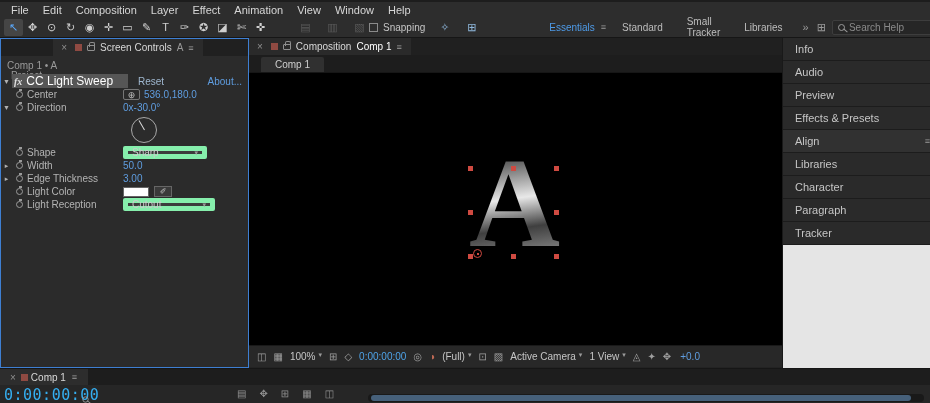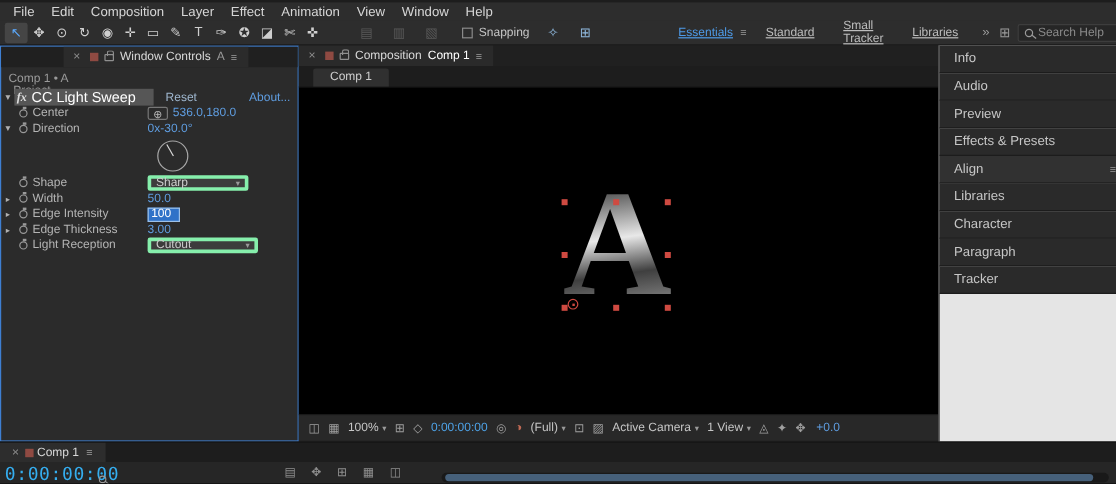--- a/index.html
+++ b/index.html
@@ -18,27 +18,27 @@
   
   .toolbar { position:absolute; left:0; top:17px; width:930px; height:21px;
     background:#2d2d2d; border-bottom:1px solid #161616;
     display:flex; align-items:center; padding:0 4px; }
   .tool { width:19px; height:17px; display:flex; align-items:center; justify-content:center;
     color:#cfcfcf; font-size:11px; border-radius:2px; }
   .tool.active { background:#454545; color:#5cabff; }
   .grp { display:flex; align-items:center; }
   .grp-disabled { margin-left:26px; gap:8px; }
   .grp-disabled .tool { color:#5a5a5a; }
-  .grp-snap { margin-left:16px; gap:5px; }
+  .grp-snap { gap:5px; }
   .checkbox { width:9px; height:9px; border:1px solid #8a8a8a; background:#2d2d2d; }
   .snap-label { font-size:10px; color:#c6c6c6; }
   .grp-snapicons { margin-left:10px; gap:8px; }
   .grp-snapicons .tool { color:#8fb8dd; }
   .grp-ws { margin-left:56px; gap:0; align-items:center; display:flex; }
-  .ws-item { padding:0 12px; font-size:10px; color:#bdbdbd;text-decoration:underline; }
+  .ws-item { padding:0 12px; font-size:10px; color:#bdbdbd; }
   .ws-item.active { color:#4e9be8; }
   .ws-menu { font-size:9px; color:#9a9a9a; margin-left:-6px; margin-right:4px; }
   .ws-overflow { color:#9a9a9a; padding:0 8px; font-size:11px; }
   .panelbox-icon { color:#9a9a9a; font-size:11px; margin-right:6px; }
   .searchbox { margin-left:auto; margin-right:4px; width:138px; height:15px;
     background:#262626; border:1px solid #3d3d3d; border-radius:2px;
     display:flex; align-items:center; padding:0 5px; gap:4px; }
   .searchbox input { flex:1; background:transparent; border:none; outline:none;
     color:#cccccc; font-size:10px; font-family:"Liberation Sans",sans-serif; }
   .searchbox input::placeholder { color:#8a8a8a; }
@@ -70,21 +70,21 @@
   .fx-about { margin-left:auto; margin-right:6px; color:#5f9de0; font-size:10px; }
   .prow { height:13px; display:flex; align-items:center; font-size:10px; }
   .pname { width:96px; color:#b4b4b4; white-space:nowrap; flex:none; }
   .pval { color:#5f9de0; white-space:nowrap; }
   .crossbox { width:17px; height:11px; border:1px solid #777; border-radius:2px;
     display:flex; align-items:center; justify-content:center; font-size:9px; color:#bbb; margin-right:4px; flex:none; }
   .dial-row { height:32px; display:flex; align-items:center; }
   .dial { width:26px; height:26px; border:1px solid #a8a8a8; border-radius:50%; position:relative; margin-left:130px; }
   .dial .needle { position:absolute; left:50%; bottom:50%; width:1px; height:11px; background:#d8d8d8;
     transform-origin:bottom center; transform:rotate(-30deg); }
-  .dd { height:13px; background:#3c3c3c; border:3px solid #86efac; border-radius:2px;
+  .dd { height:13px; background:#3c3c3c; border:5px solid #86efac; border-radius:2px;
     display:flex; align-items:center; justify-content:space-between; padding:0 4px; font-size:10px; color:#cccccc; }
   .dd .arr { font-size:7px; color:#9a9a9a; margin-left:6px; }
   .editval { height:12px; min-width:27px; background:#2f72c8; border:1px solid #9cc0e8;
     color:#ffffff; font-size:10px; padding:0 2px; display:flex; align-items:center; }
   .swatch { width:26px; height:10px; background:#ffffff; border:1px solid #666; flex:none; }
   .dropper { width:18px; height:11px; border:1px solid #666; background:#3a3a3a; margin-left:5px;
     display:flex; align-items:center; justify-content:center; font-size:8px; color:#bbb; flex:none; }
   
   .comp-panel { position:absolute; left:249px; top:38px; width:533px; height:330px; background:#232323; }
   .viewer-tabrow { height:18px; background:#1d1d1d; display:flex; align-items:flex-end; padding-left:12px; border-bottom:1px solid #161616; }
@@ -97,21 +97,21 @@
     .letterA { background:linear-gradient(172deg,#262626 8%,#e8e8e8 46%,#3f3f3f 68%,#a8a8a8 100%);
       -webkit-background-clip:text; background-clip:text; color:transparent; }
   }
   .hdl { position:absolute; width:5px; height:5px; background:#cf4a41; }
   .anchor { position:absolute; width:9px; height:9px; border:1px solid #cf4a41; border-radius:50%; }
   .anchor::after { content:""; position:absolute; left:3px; top:3px; width:2px; height:2px; background:#cf4a41; }
   .statusbar { height:22px; background:#282828; border-top:1px solid #191919;
     display:flex; align-items:center; gap:7px; padding:0 8px; font-size:10px; color:#b8b8b8; }
   .sb-ico { font-size:10px; color:#9f9f9f; }
   .sb-ico.warm { color:#c06a55; }
-  .sb-sel { display:flex; align-items:center; gap:3px; color:#c6c6c6; }
+  .sb-sel { display:flex; align-items:flex-start; gap:3px; color:#c6c6c6; }
   .sb-sel .arr { font-size:7px; color:#9a9a9a; }
   .sb-time { color:#4ea3e8; }
   .sb-exp { color:#5f9de0; margin-left:2px; }
   
   .sidebar { position:absolute; left:782px; top:38px; width:160px; height:330px; background:#e5e5e5; border-left:1px solid #191919; }
   .sb-panel { height:23px; background:#2a2a2a; border-bottom:1px solid #1c1c1c;
     display:flex; align-items:center; padding:0 12px; font-size:11px; color:#c6c6c6; }
   .sb-panel.open { background:#313131; }
   .sb-panel .pmenu { margin-left:auto; color:#9a9a9a; font-size:9px; }
   
@@ -189,21 +189,21 @@
     </div>
   </div>
 
   <div class="left-panel">
     <div class="tabrow">
       <span class="tab-inactive">Project</span>
       <span class="tab-active">
         <span class="tab-close">×</span>
         <span class="sqicon"></span>
         <span class="lock"></span>
-        <span>Window Controls</span>
+        <span>Screen Controls</span>
         <span style="color:#9a9a9a;margin-left:3px">A</span>
         <span class="tab-menu">≡</span>
       </span>
     </div>
     <div class="ctx-row">Comp 1 • A</div>
     <div class="fx-header">
       <span class="twirl">▼</span>
       <span class="fxname-box">
         <span class="fx-glyph">fx</span>
         <span class="fx-title">CC Light Sweep</span>
@@ -251,38 +251,39 @@
     <div class="prow">
       <span class="twirl">▸</span>
       <span class="sw">
           <i></i>
         </span>
       <span class="pname">Width</span>
       <span class="pval">50.0</span>
     </div>
 
 
-    <div class="prow">
-      <span class="twirl">▸</span>
-      <span class="sw">
-          <i></i>
-        </span>
-      <span class="pname">Edge Intensity</span>
-      <span class="editval">100</span>
-    </div>
 
     <div class="prow">
       <span class="twirl">▸</span>
       <span class="sw">
           <i></i>
         </span>
       <span class="pname">Edge Thickness</span>
       <span class="pval">3.00</span>
     </div>
 
+    <div class="prow">
+      <span class="twirl"></span>
+      <span class="sw">
+          <i></i>
+        </span>
+      <span class="pname">Light Color</span>
+      <span class="swatch"></span>
+      <span class="dropper">✐</span>
+    </div>
 
     <div class="prow">
       <span class="twirl"></span>
       <span class="sw">
           <i></i>
         </span>
       <span class="pname">Light Reception</span>
       <span class="dd" style="width:92px">
         <span>Cutout</span>
         <span class="arr">▾</span>

